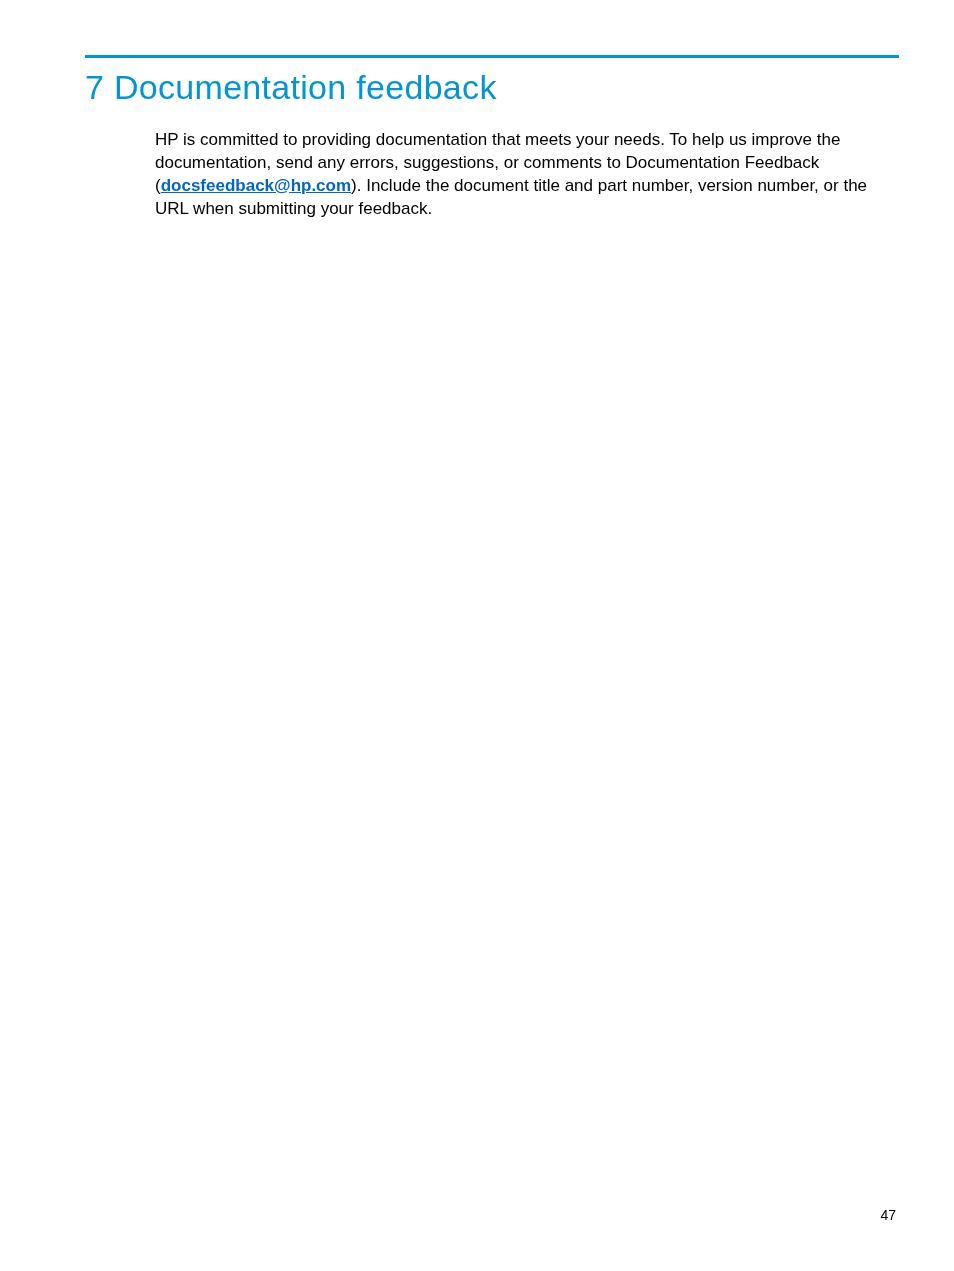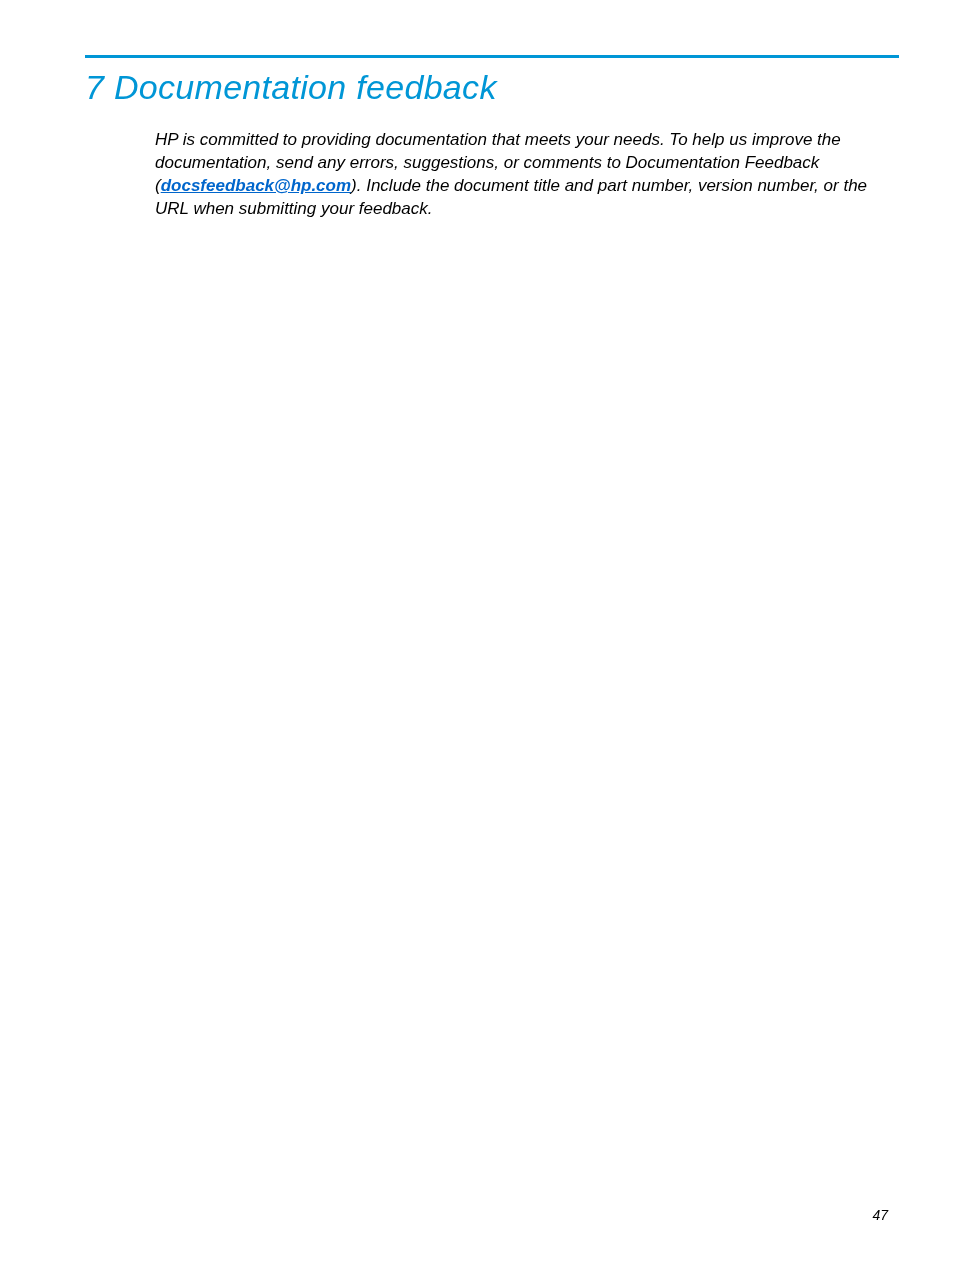--- a/index.html
+++ b/index.html
@@ -12,21 +12,20 @@
       width: 954px;
       height: 1271px;
       background: #ffffff;
       position: relative;
       color: #000000;
     }
     .page-container {
       padding: 55px 55px 50px 85px;
       height: 100%;
       position: relative;
-      font-style: italic;
     }
     .header-rule {
       border: none;
       border-top: 3px solid #0096d6;
       margin-bottom: 10px;
     }
     .chapter-heading {
       font-size: 34px;
       font-weight: 300;
       color: #0096d6;
@@ -44,21 +43,21 @@
     }
     .email-link {
       color: #0066cc;
       text-decoration: underline;
       font-weight: 600;
       text-align: center;
     }
     .page-number {
       position: absolute;
       bottom: 48px;
-      right: 66px;
+      right: 58px;
       font-size: 14px;
       color: #000000;
       font-family: "Trebuchet MS", Arial, sans-serif;
     }
   </style>
 </head>
 <body>
 
 <div class="page-container">
   <hr class="header-rule">

